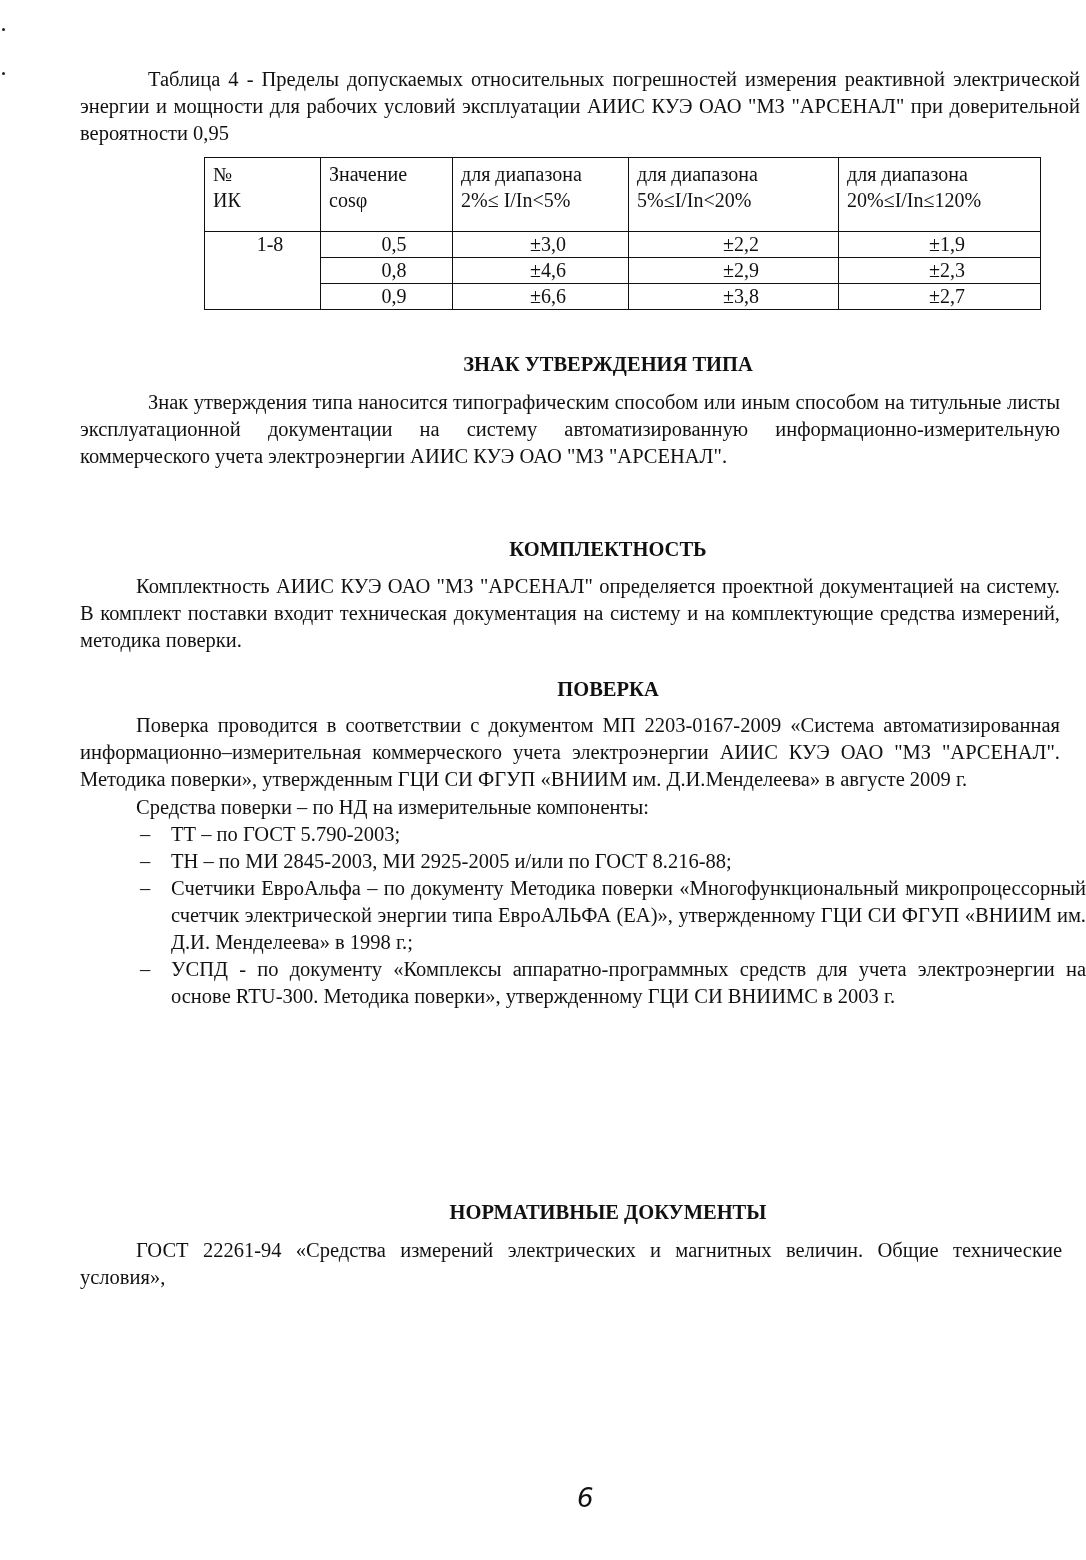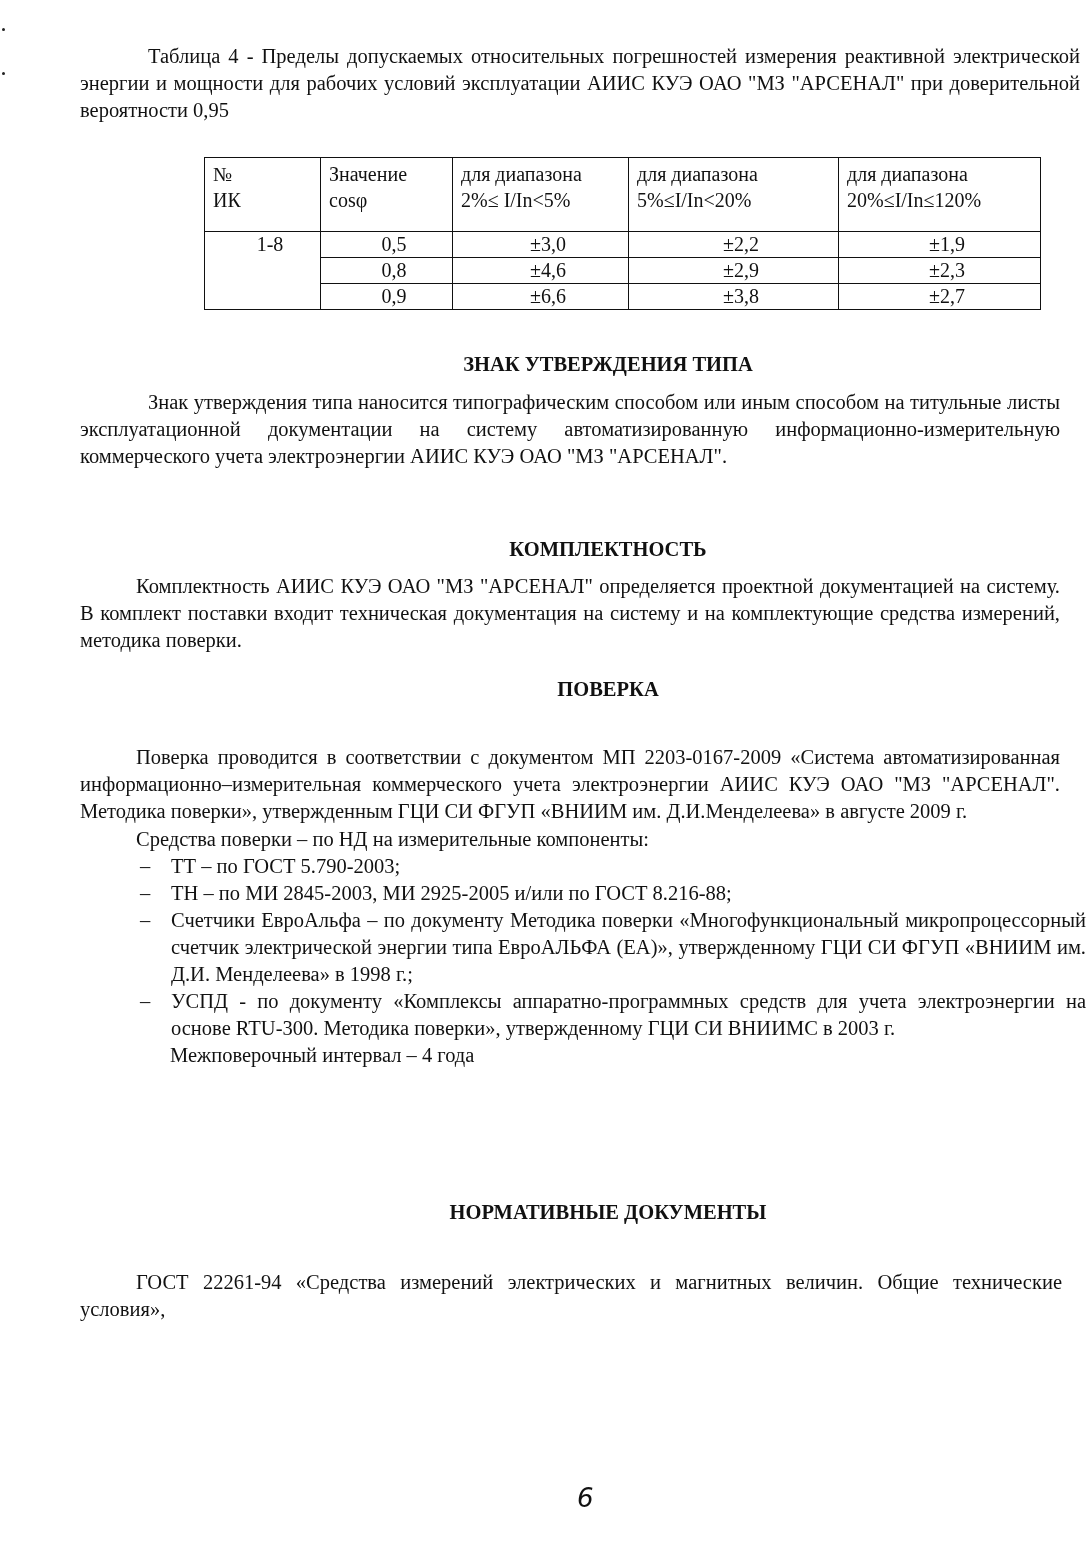--- a/index.html
+++ b/index.html
@@ -21,21 +21,20 @@
       position: absolute;
       width: 3px;
       height: 3px;
       background: #222;
       border-radius: 50%;
     }
     .block {
       position: absolute;
       left: 80px;
       width: 980px;
-      margin-top: 32px;
     }
     .para {
       text-align: justify;
       text-align-last: left;
       margin: 0;
     }
     .indent {
       text-indent: 56px;
     }
     .indent-lg {
@@ -102,21 +101,21 @@
       font-size: 26px;
       font-style: italic;
     }
   </style>
 </head>
 <body>
 
 <div class="dot" style="left:2px; top:28px;"></div>
 <div class="dot" style="left:2px; top:72px;"></div>
 
-<p class="para block indent-lg" style="top:43px; width:1000px;">Таблица 4  - Пределы допускаемых относительных погрешностей измерения реактивной электрической энергии и мощности для рабочих условий эксплуатации АИИС КУЭ ОАО "МЗ "АРСЕНАЛ" при доверительной вероятности 0,95</p>
+<p class="para block indent-lg" style="top:66px; width:1000px;">Таблица 4  - Пределы допускаемых относительных погрешностей измерения реактивной электрической энергии и мощности для рабочих условий эксплуатации АИИС КУЭ ОАО "МЗ "АРСЕНАЛ" при доверительной вероятности 0,95</p>
 
 <table class="tbl">
   <tbody>
       <tr class="head">
     <td class="c1">
       <div>№</div>
       <div>ИК</div>
     </td>
     <td class="c2">
       <div>Значение</div>
@@ -166,21 +165,20 @@
 <h2 class="heading" style="top:676px;">ПОВЕРКА</h2>
 <div class="block" style="top:712px; width:980px;">
   <p class="para indent">Поверка проводится в соответствии с документом МП 2203-0167-2009 «Система автоматизированная информационно–измерительная коммерческого учета электроэнергии АИИС КУЭ ОАО "МЗ "АРСЕНАЛ". Методика поверки»,  утвержденным ГЦИ СИ ФГУП «ВНИИМ им. Д.И.Менделеева» в  августе 2009 г.</p>
   <p class="para indent" style="margin-top:1px;">Средства поверки – по НД на измерительные компоненты:</p>
   <ul class="dash" style="margin-left:-30px; width:1036px;">
     <li><span class="bullet">–</span><span>ТТ – по ГОСТ 5.790-2003;</span></li>
     <li><span class="bullet">–</span><span>ТН – по МИ 2845-2003, МИ 2925-2005 и/или по ГОСТ 8.216-88;</span></li>
     <li><span class="bullet">–</span><span>Счетчики ЕвроАльфа – по документу Методика поверки «Многофункциональный микропроцессорный счетчик электрической энергии типа ЕвроАЛЬФА (ЕА)», утвержденному ГЦИ СИ ФГУП «ВНИИМ им. Д.И. Менделеева» в 1998 г.;</span></li>
     <li><span class="bullet">–</span><span>УСПД - по документу «Комплексы аппаратно-программных средств для учета электроэнергии на основе RTU-300. Методика поверки», утвержденному ГЦИ СИ ВНИИМС в 2003 г.</span></li>
   </ul>
-  <p class="para" style="padding-left:90px;">Межповерочный интервал – 4 года</p>
 </div>
 
 <h2 class="heading" style="top:1199px;">НОРМАТИВНЫЕ ДОКУМЕНТЫ</h2>
 <div class="block" style="top:1237px; width:982px;">
   <p class="para indent">ГОСТ 22261-94 «Средства измерений электрических и магнитных величин. Общие технические условия»,</p>
 </div>
 
 <div class="page-num">6</div>
 
 </body></html>

